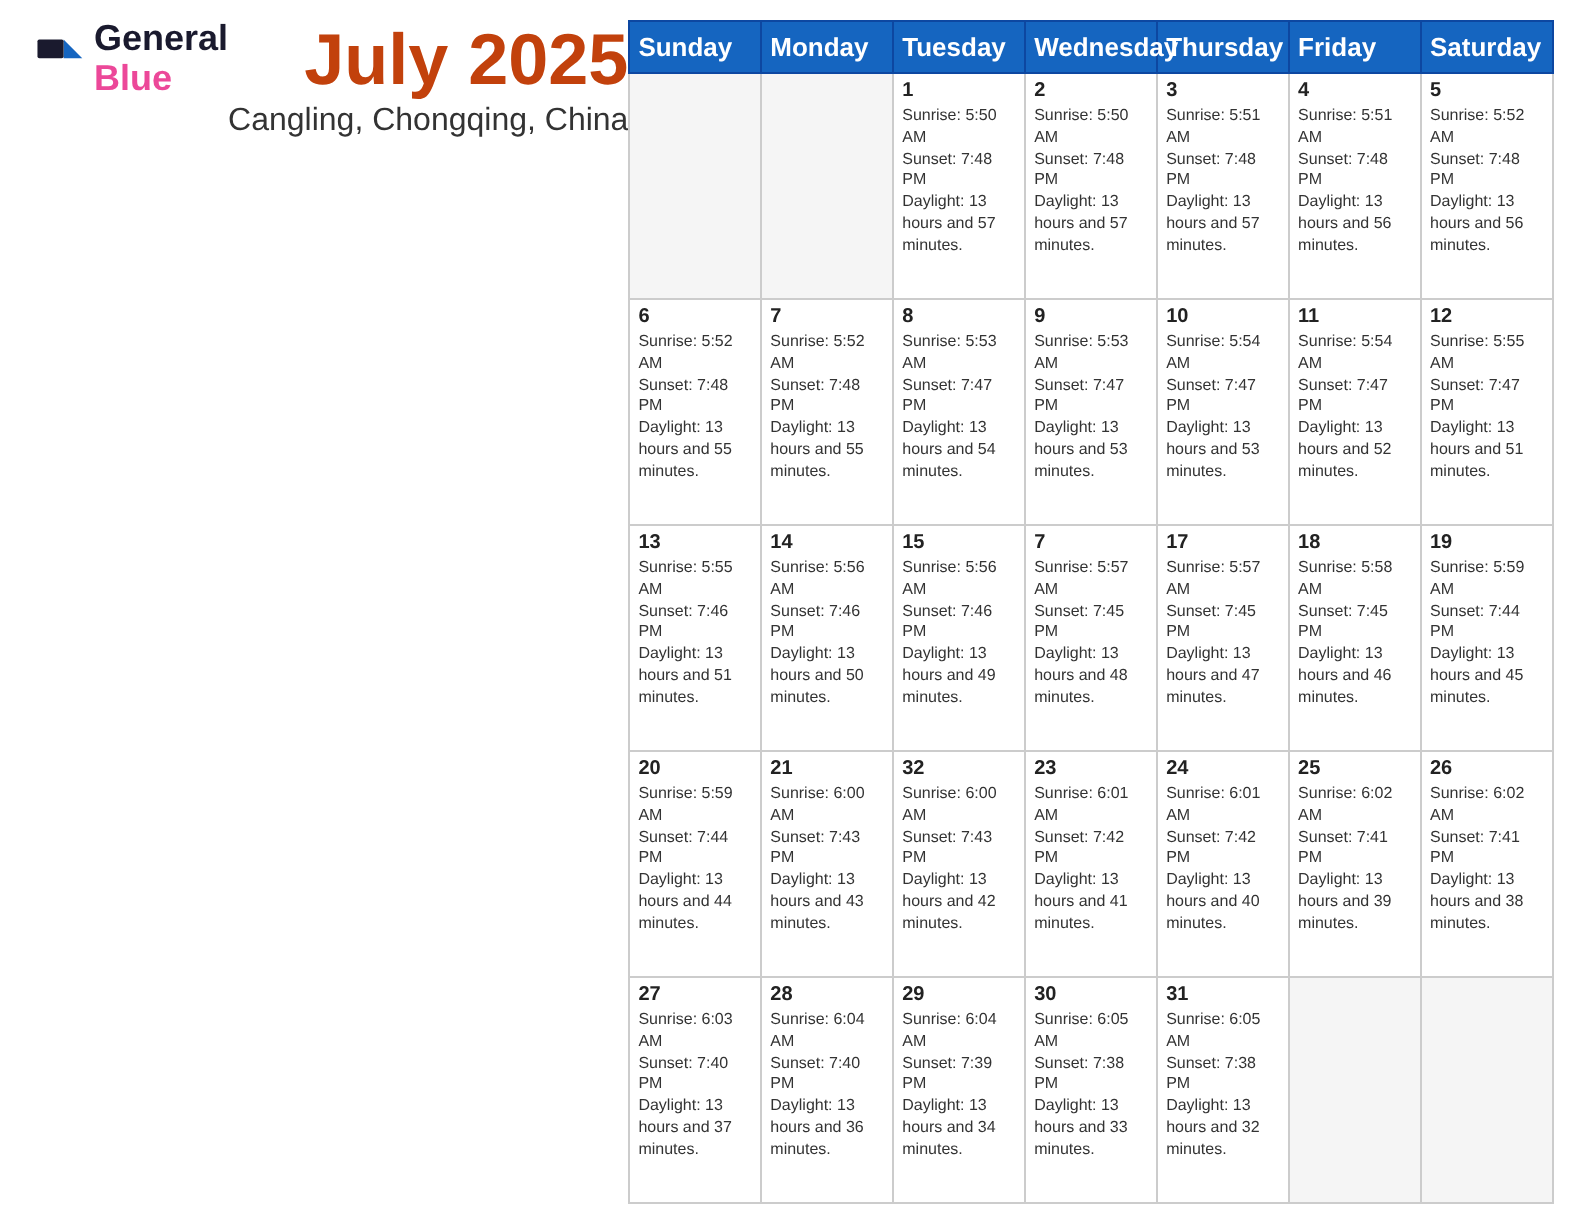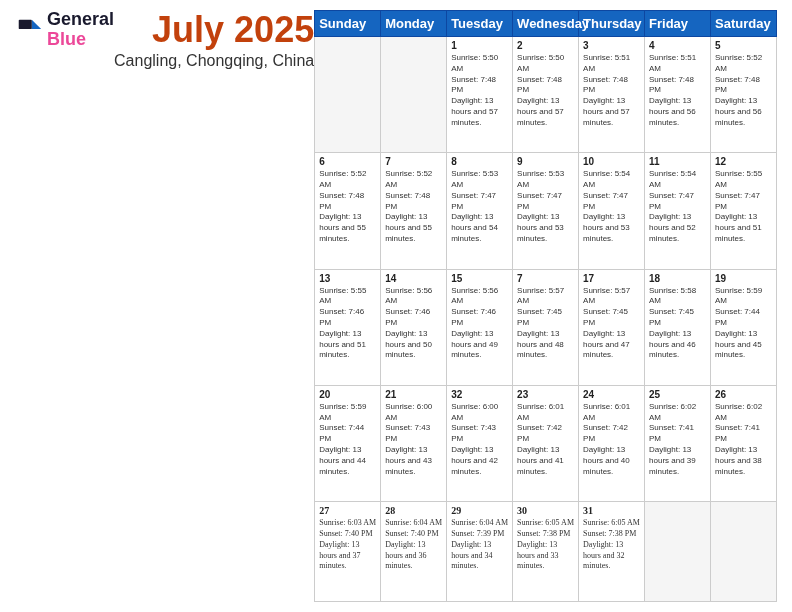--- a/index.html
+++ b/index.html
@@ -76,21 +76,20 @@
       font-size: 8.5px;
       color: #222;
       height: 82px;
       background: #fff;
     }
     .calendar td.empty {
       background: #f5f5f5;
     }
     .calendar tr:last-child td {
       height: 82px;
-      font-family: Liberation Serif, serif;
     }
     .day-num {
       font-weight: bold;
       font-size: 10px;
       display: block;
       margin-bottom: 2px;
     }
     .day-info {
       font-size: 8px;
       line-height: 1.35;

